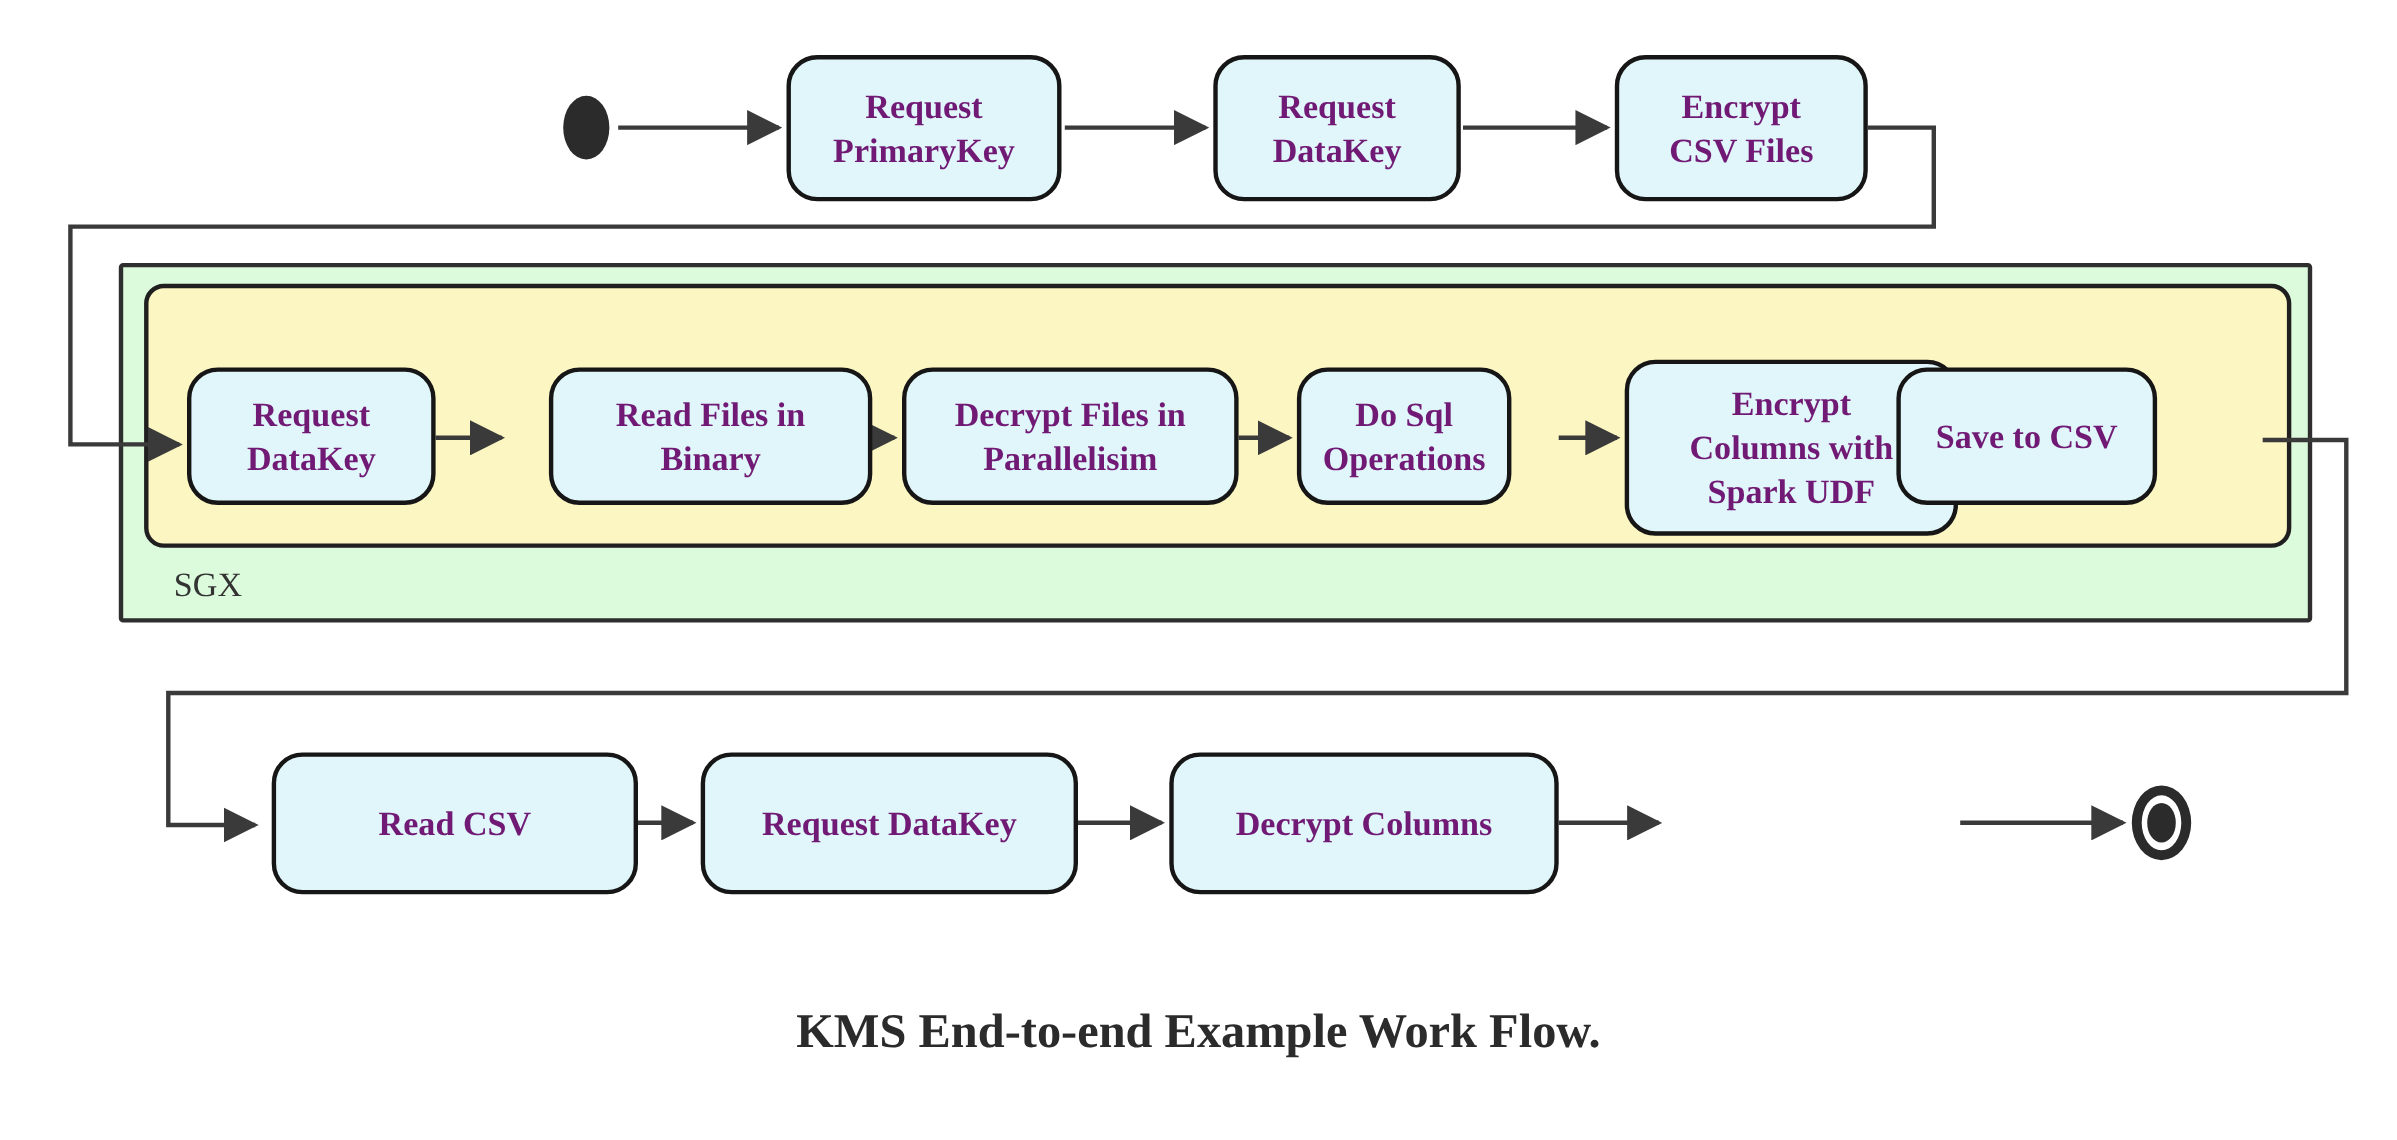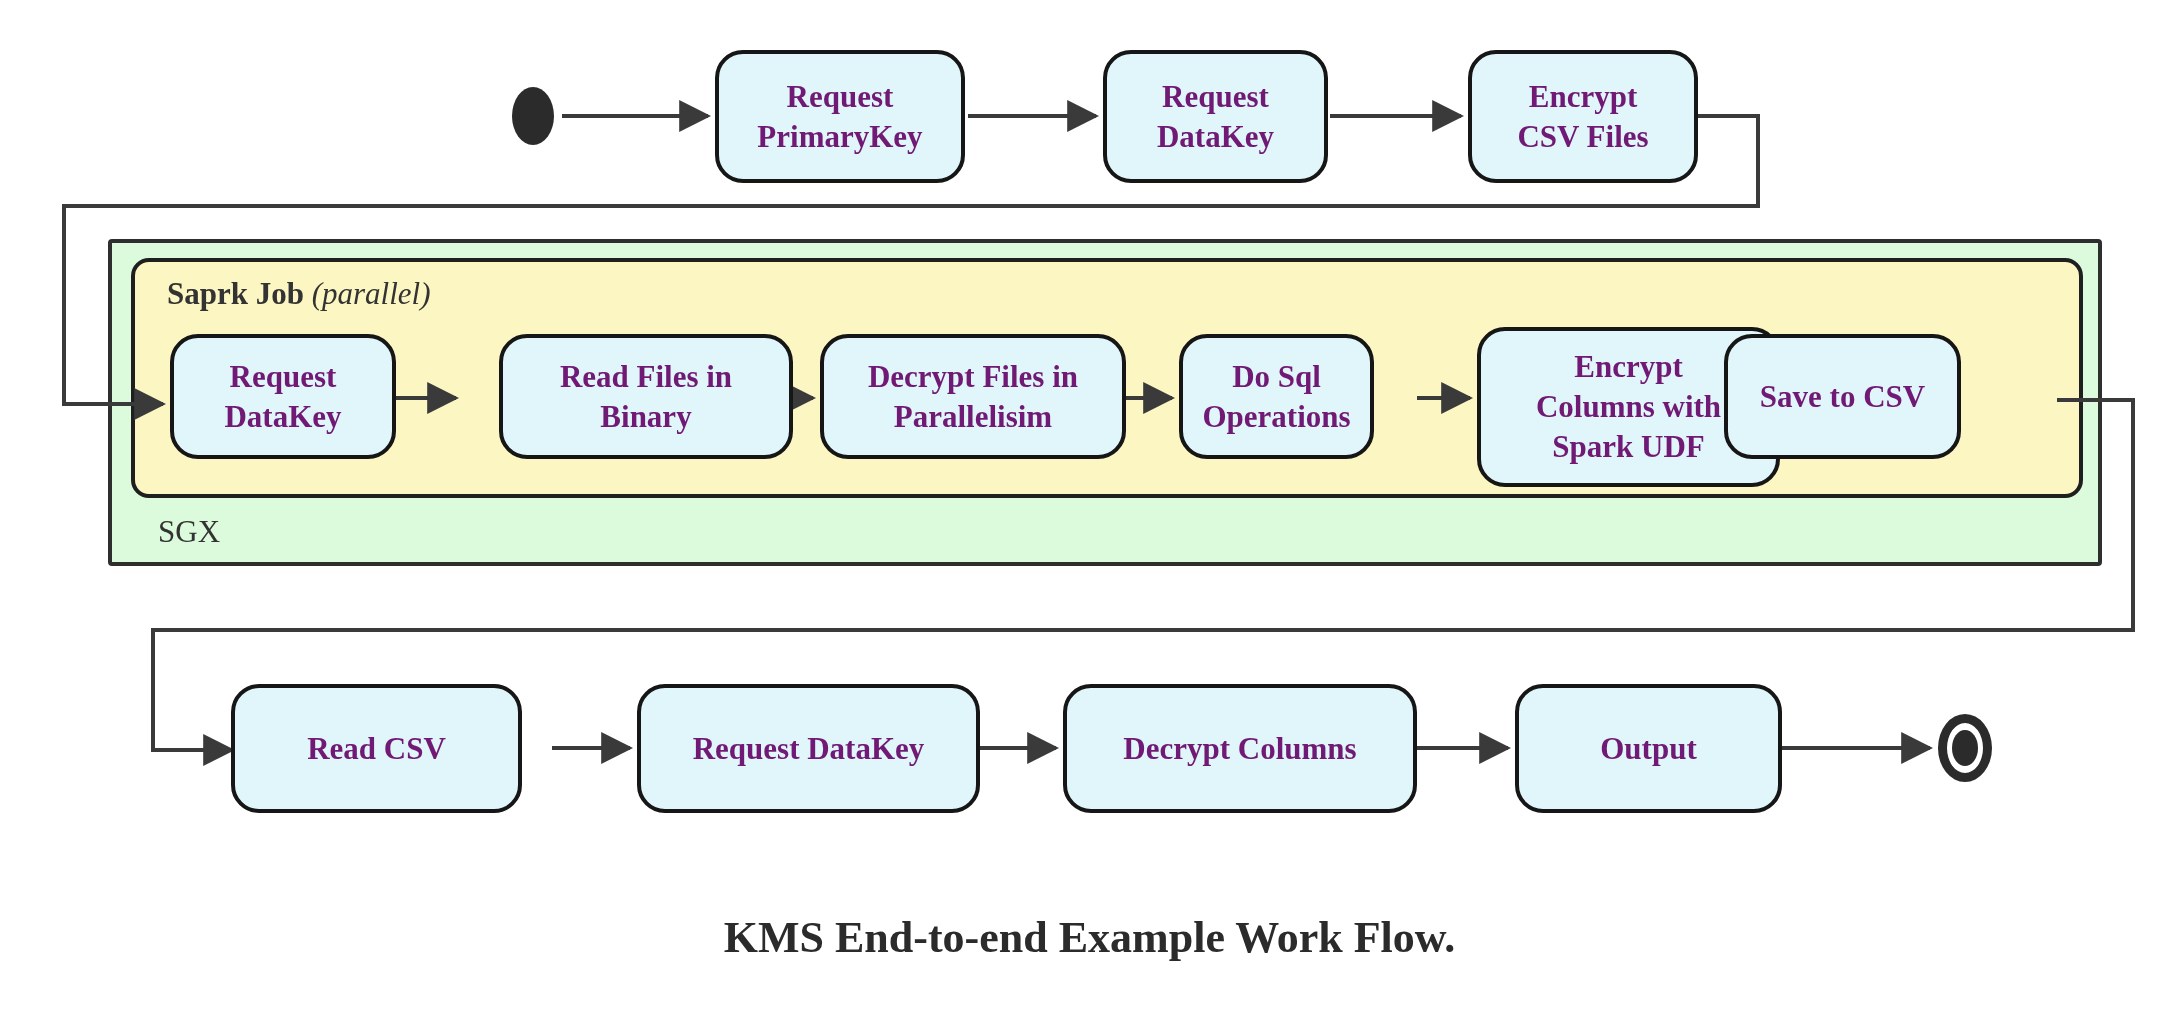--- a/index.html
+++ b/index.html
@@ -84,39 +84,34 @@
     <div class="state-end-dot"></div>
   </div>
 
   <div class="node" style="left:715px;top:50px;width:250px;height:133px;">Request
 PrimaryKey</div>
   <div class="node" style="left:1103px;top:50px;width:225px;height:133px;">Request
 DataKey</div>
   <div class="node" style="left:1468px;top:50px;width:230px;height:133px;">Encrypt
 CSV Files</div>
 
-  <div class="label label-spark">
-    <span>Saprk Job</span>
-    <span class="qualifier">(parallel)</span>
-  </div>
   <div class="label label-sgx">SGX</div>
 
   <div class="node" style="left:170px;top:334px;width:226px;height:125px;">Request
 DataKey</div>
   <div class="node" style="left:463px;top:334px;width:294px;height:125px;margin-left:36px;">Read Files in
 Binary</div>
   <div class="node" style="left:820px;top:334px;width:306px;height:125px;">Decrypt Files in
 Parallelisim</div>
   <div class="node" style="left:1179px;top:334px;width:195px;height:125px;">Do Sql
 Operations</div>
   <div class="node" style="left:1477px;top:327px;width:303px;height:160px;">Encrypt
 Columns with
 Spark UDF</div>
   <div class="node" style="left:1724px;top:334px;width:237px;height:125px;">Save to CSV</div>
 
-  <div class="node" style="left:231px;top:684px;width:291px;height:129px;text-align:center;">Read CSV</div>
+  <div class="node" style="left:247px;top:684px;width:333px;height:129px;text-align:center;">Read CSV</div>
   <div class="node" style="left:637px;top:684px;width:343px;height:129px;">Request DataKey</div>
   <div class="node" style="left:1063px;top:684px;width:354px;height:129px;">Decrypt Columns</div>
-  <div class="node" style="left:1515px;top:684px;width:267px;height:129px;">Output</div>
 
   <div class="caption">KMS End-to-end Example Work Flow.</div>
 
 </div>
 
 </body></html>

